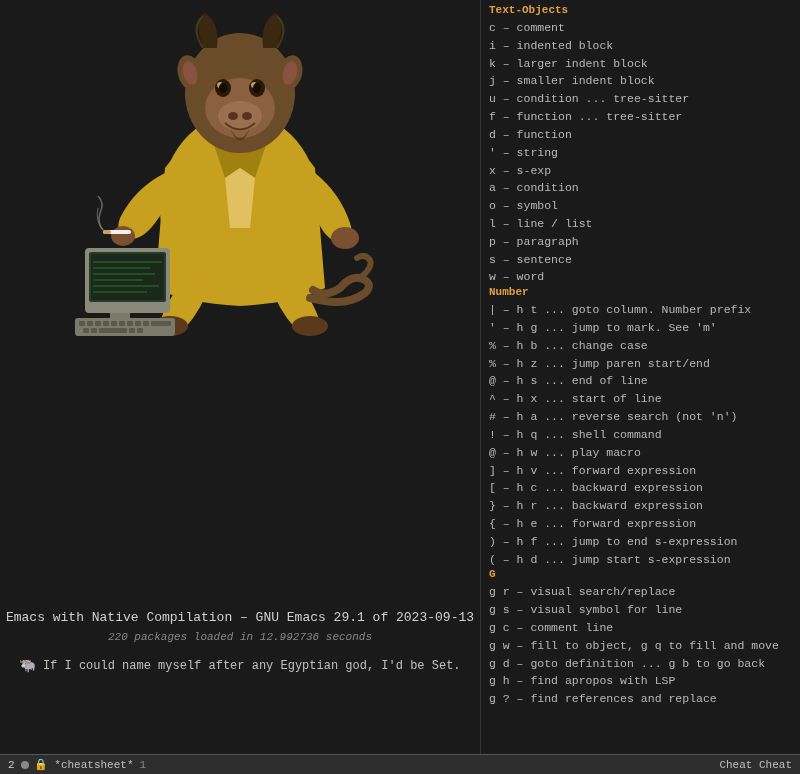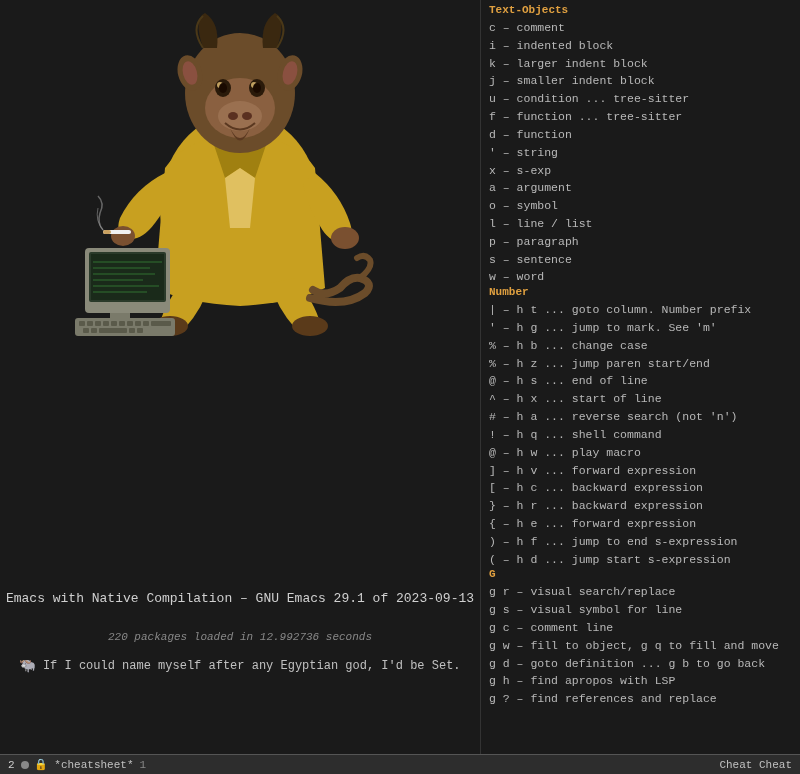--- a/index.html
+++ b/index.html
@@ -34,21 +34,20 @@
       margin-bottom: 6px;
       font-weight: normal;
     }
 
     .splash-subtitle {
       font-size: 11px;
       color: #888;
       text-align: center;
       font-style: italic;
       margin-bottom: 14px;
-      margin-top: 19px;
     }
 
     .splash-message {
       font-size: 12px;
       color: #c0c0c0;
       text-align: center;
       display: flex;
       align-items: center;
       gap: 6px;
     }
@@ -256,21 +255,21 @@
         <div class="section-header">Text-Objects</div>
         <div class="cheat-item">c – comment</div>
         <div class="cheat-item">i – indented block</div>
         <div class="cheat-item">k – larger indent block</div>
         <div class="cheat-item">j – smaller indent block</div>
         <div class="cheat-item">u – condition ... tree-sitter</div>
         <div class="cheat-item">f – function ... tree-sitter</div>
         <div class="cheat-item">d – function</div>
         <div class="cheat-item">' – string</div>
         <div class="cheat-item">x – s-exp</div>
-        <div class="cheat-item">a – argument</div>
+        <div class="cheat-item">a – condition</div>
         <div class="cheat-item">o – symbol</div>
         <div class="cheat-item">l – line / list</div>
         <div class="cheat-item">p – paragraph</div>
         <div class="cheat-item">s – sentence</div>
         <div class="cheat-item">w – word</div>
         <div class="section-header">Number</div>
         <div class="cheat-item">| – h t ... goto column. Number prefix</div>
         <div class="cheat-item">' – h g ... jump to mark. See 'm'</div>
         <div class="cheat-item">% – h b ... change case</div>
         <div class="cheat-item">% – h z ... jump paren start/end</div>

